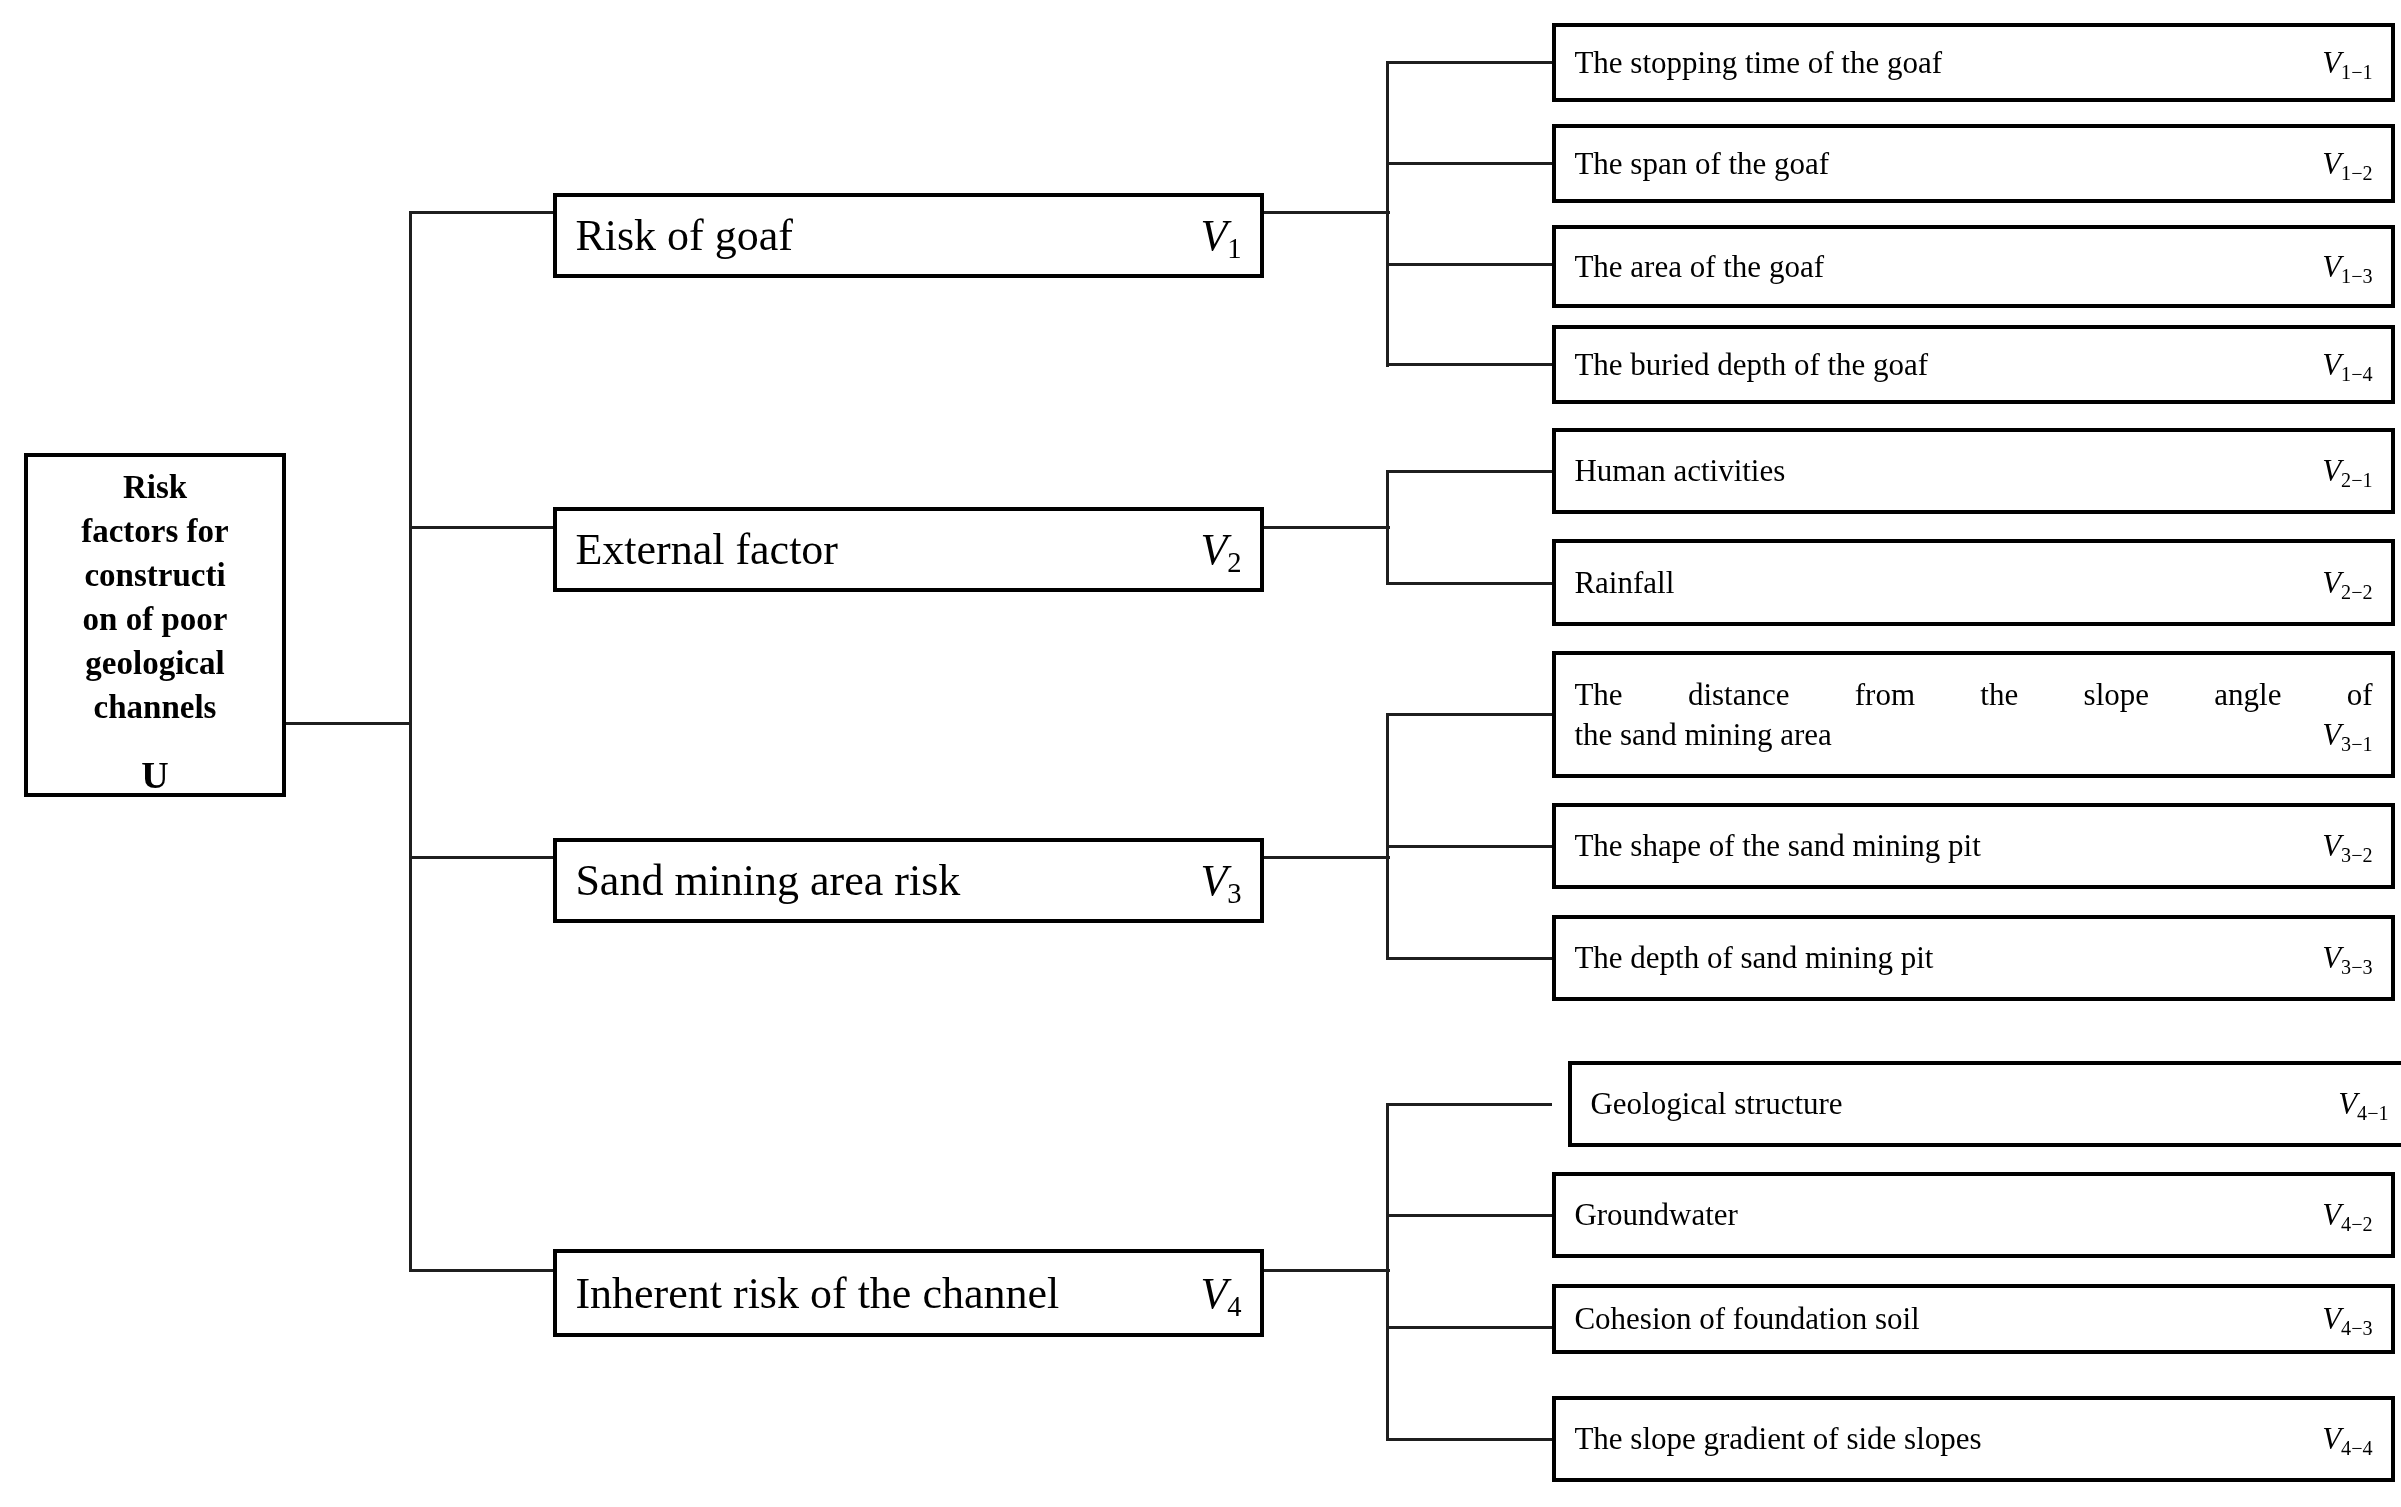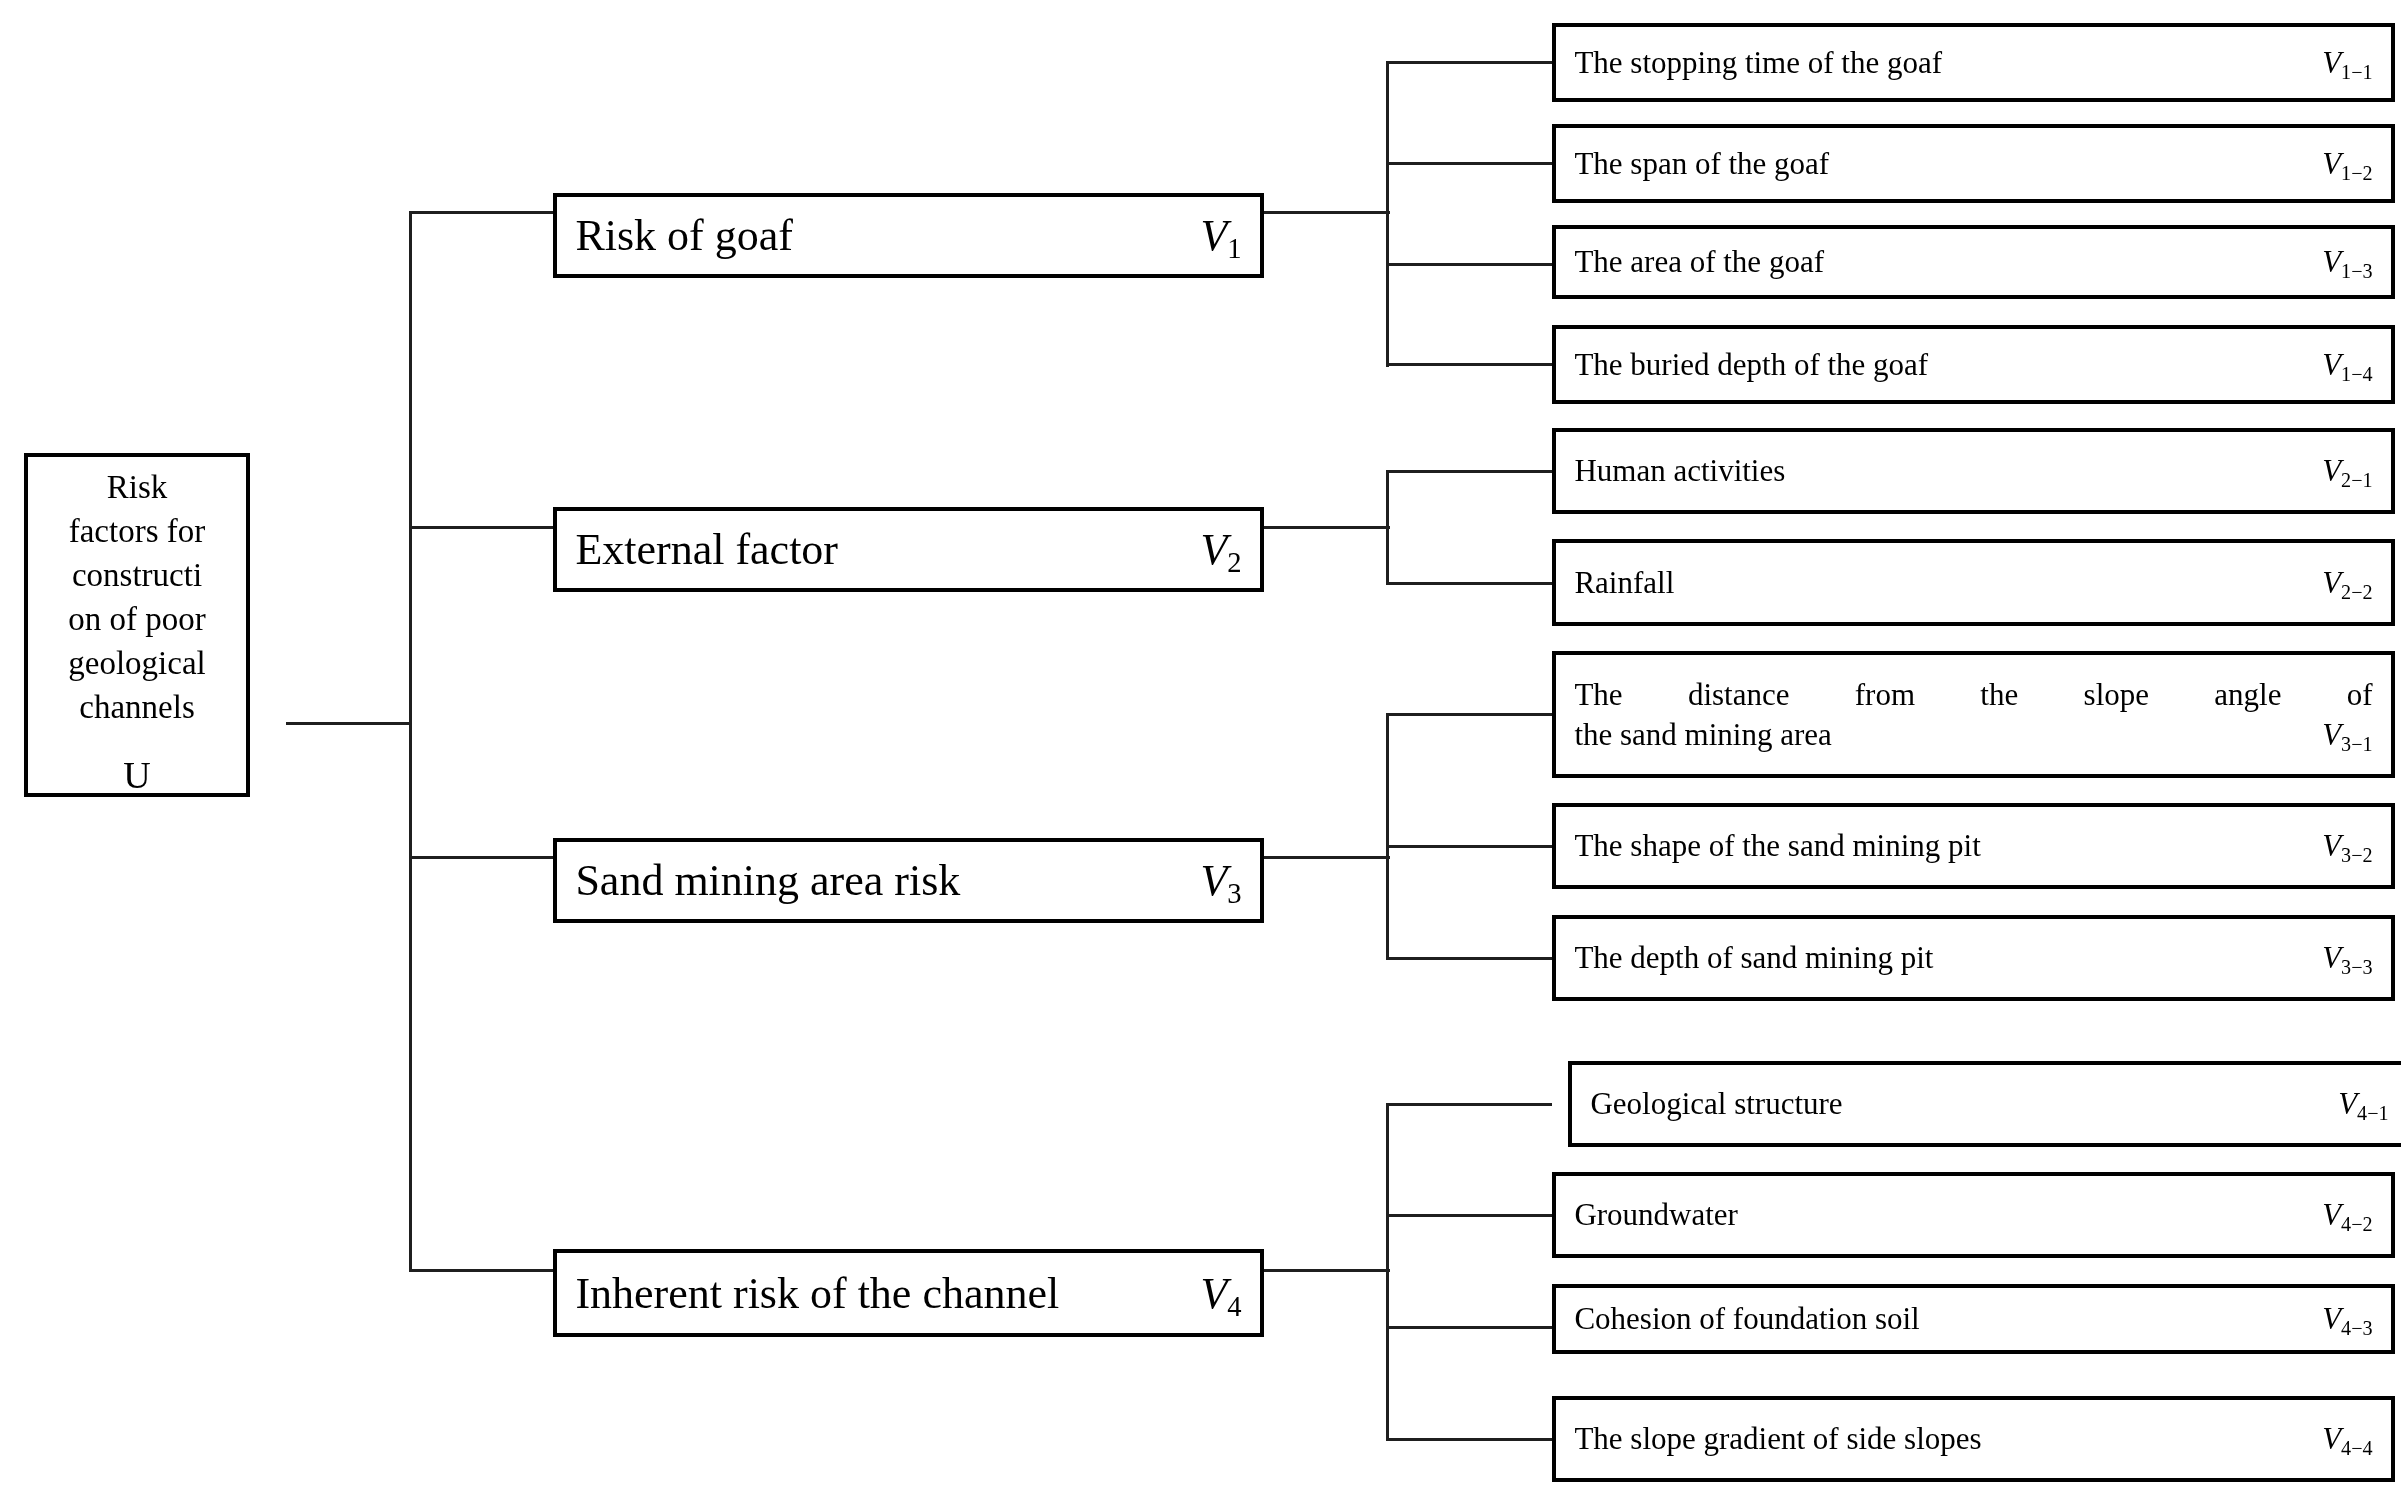--- a/index.html
+++ b/index.html
@@ -73,21 +73,21 @@
   }
   .hline,.vline{position:absolute;background:#1f1f1f;}
   .hline{height:2.9px;}
   .vline{width:2.9px;}
 </style>
 </head>
 <body>
 
 <div id="canvas">
 
-  <div class="box rootbox" style="left:24px;top:453px;width:226px;height:344px;">
+  <div class="box rootbox" style="left:24px;top:453px;width:262px;height:344px;font-weight:bold;">
     <div>Risk</div>
     <div>factors for</div>
     <div>constructi</div>
     <div>on of poor</div>
     <div>geological</div>
     <div>channels</div>
     <div class="rootcode">U</div>
   </div>
 
   <div class="hline" style="left:286px;top:722px;width:124px;"></div>
@@ -140,21 +140,21 @@
   <div class="hline" style="left:1386px;top:1438px;width:166px;"></div>
 
   <div class="box" style="left:1552px;top:23px;width:843px;height:79px;">
     <span class="blabel">The stopping time of the goaf</span>
     <span class="vlabel"><i>V</i><sub>1−1</sub></span>
   </div>
   <div class="box" style="left:1552px;top:124px;width:843px;height:79px;">
     <span class="blabel">The span of the goaf</span>
     <span class="vlabel"><i>V</i><sub>1−2</sub></span>
   </div>
-  <div class="box" style="left:1552px;top:225px;width:843px;height:74px;">
+  <div class="box" style="left:1552px;top:225px;width:843px;height:83px;">
     <span class="blabel">The area of the goaf</span>
     <span class="vlabel"><i>V</i><sub>1−3</sub></span>
   </div>
   <div class="box" style="left:1552px;top:325px;width:843px;height:79px;">
     <span class="blabel">The buried depth of the goaf</span>
     <span class="vlabel"><i>V</i><sub>1−4</sub></span>
   </div>
 
   <div class="box" style="left:1552px;top:428px;width:843px;height:86px;">
     <span class="blabel">Human activities</span>

